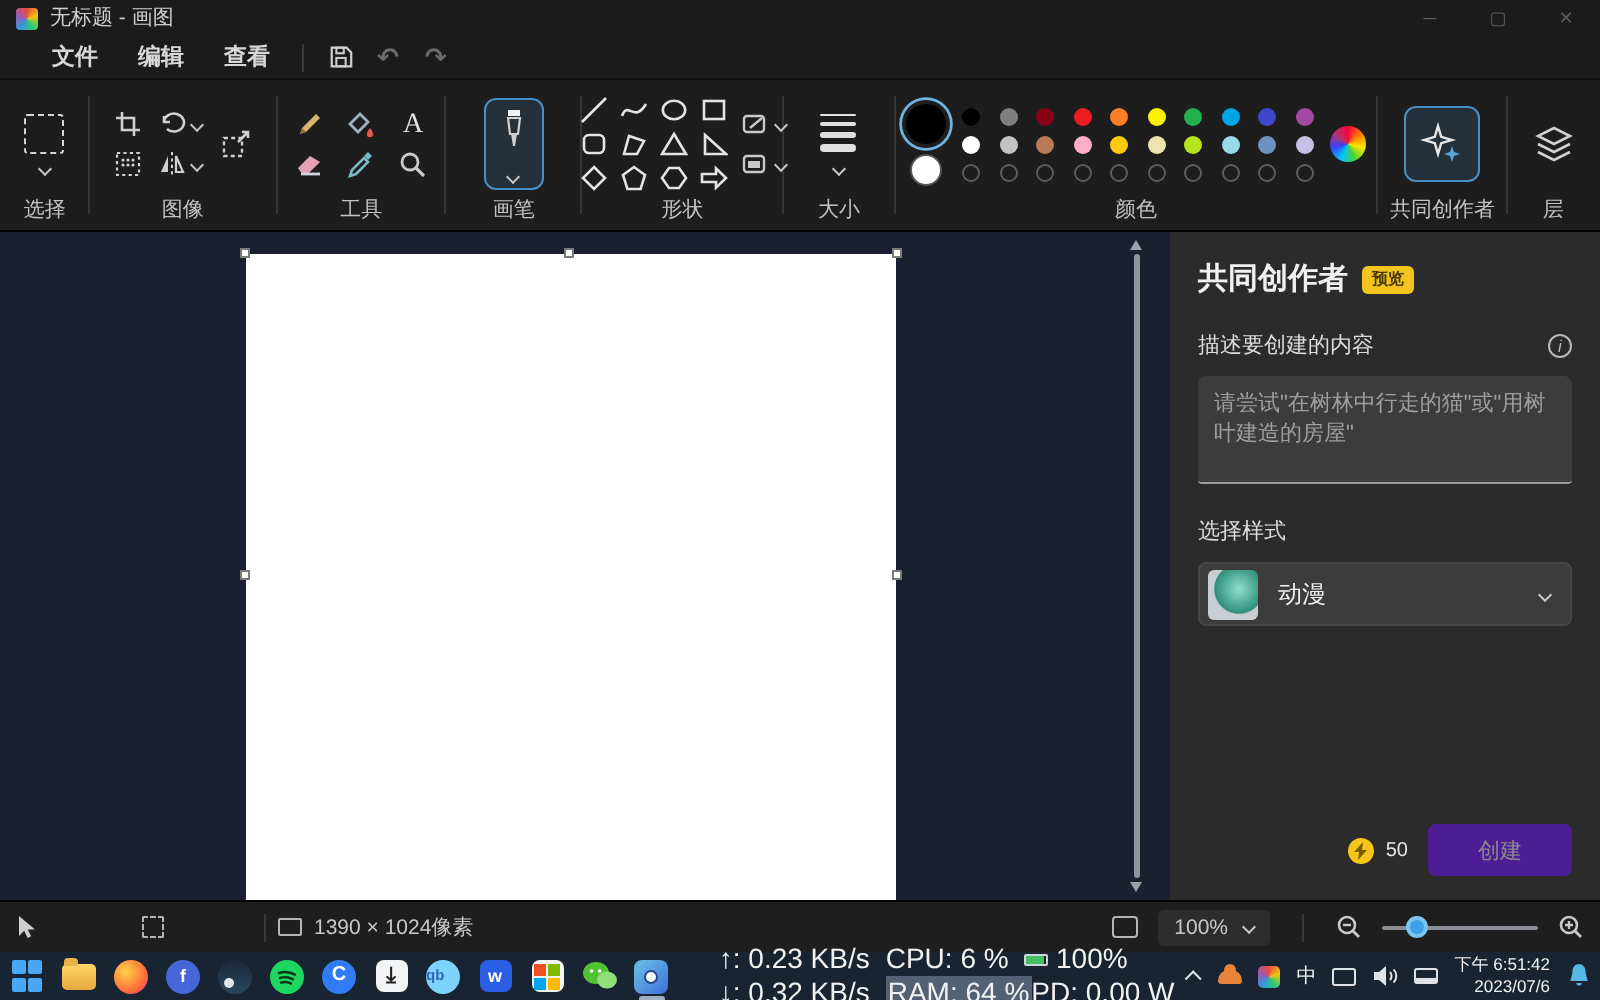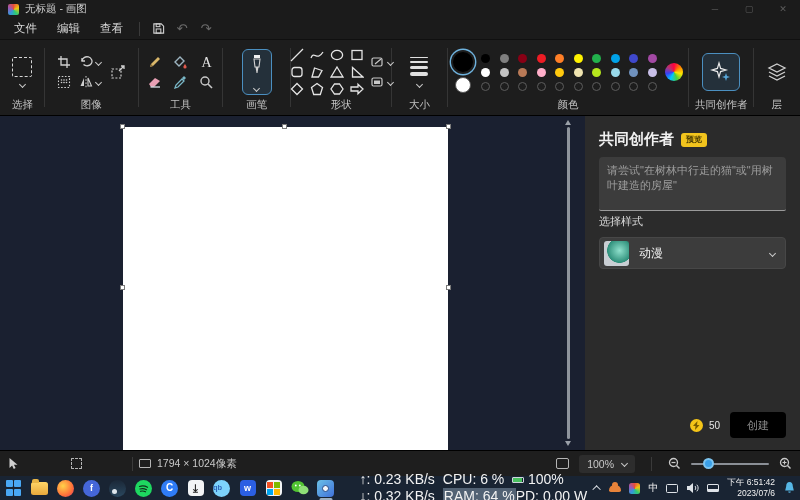--- a/index.html
+++ b/index.html
@@ -8,21 +8,21 @@
   .app { position:relative; width:800px; height:500px; background:#1d1d1d; color:#d6d6d6; font-size:11px; }
 
   
   .titlebar { height:18px; display:flex; align-items:center; padding-left:8px; background:#1b1b1b; }
   .app-logo { width:11px; height:11px; border-radius:2px; background:conic-gradient(#e84e3c,#f1c40f,#2ecc71,#3498db,#9b59b6,#e84e3c); margin-right:6px; }
   .win-title { font-size:10.5px; color:#cfcfcf; }
   .win-controls { margin-left:auto; display:flex; height:100%; }
   .win-btn { width:34px; display:flex; align-items:center; justify-content:center; color:#5c5c5c; font-size:9px; }
 
   
-  .menubar { height:22px; display:flex; align-items:center; padding-left:4px; background:#1b1b1b; border-bottom:1px solid #101010; }
+  .menubar { height:22px; display:flex; align-items:center; padding-left:16px; background:#1b1b1b; border-bottom:1px solid #101010;font-weight:bold; }
   .menu-item { padding:2px 10px; font-size:11.5px; color:#d8d8d8; border-radius:3px; }
   .vdiv { width:1px; height:14px; background:#3a3a3a; margin:0 6px; }
   .qbtn { width:24px; height:18px; display:flex; align-items:center; justify-content:center; }
   .arrow-glyph { font-size:13px; color:#6b6b6b; line-height:1; }
 
   
   .toolbar { height:76px; display:flex; align-items:stretch; background:#1d1d1d; border-bottom:1px solid #000; padding:0 2px; }
   .tgroup { display:flex; flex-direction:column; align-items:center; justify-content:space-between; padding:6px 0 3px 0; }
   .tgroup .glabel { font-size:10.5px; color:#c2c2c2; white-space:nowrap; }
   .gdiv { width:1px; background:#353535; margin:8px 1px; }
@@ -66,28 +66,28 @@
   
   .side-panel { width:215px; height:100%; background:#2b2b2b; padding:14px 14px 12px; display:flex; flex-direction:column; }
   .panel-head { display:flex; align-items:center; gap:7px; }
   .panel-title { font-size:15px; font-weight:bold; color:#f0f0f0; }
   .badge { background:#f2c41d; color:#4a3b00; font-size:8px; font-weight:bold; padding:1.5px 5px; border-radius:3px; }
   .desc-row { display:flex; align-items:center; justify-content:space-between; margin-top:16px; }
   .panel-label { font-size:11px; color:#dcdcdc; }
   .info-i { width:12px; height:12px; border:1px solid #b9b9b9; border-radius:50%; color:#b9b9b9; font-size:8.5px; display:flex; align-items:center; justify-content:center; font-style:italic; }
   .prompt-box { margin-top:8px; width:100%; height:54px; background:#3c3c3c; border:none; border-bottom:1px solid #9a9a9a; border-radius:4px 4px 2px 2px; color:#e2e2e2; font-size:11px; padding:6px 8px; resize:none; outline:none; }
   .prompt-box::placeholder { color:#9e9e9e; }
-  .style-label { margin-top:3px; }
+  .style-label { margin-top:16px; }
   .style-select { margin-top:8px; height:32px; background:#3c3c3c; border:1px solid #474747; border-radius:4px; display:flex; align-items:center; padding:0 10px 0 4px; gap:10px; }
   .style-thumb { width:25px; height:25px; border-radius:3px; background:radial-gradient(circle at 62% 38%, #8fe0cc, #2e8f7a 55%, #c9ced3 58%, #c9ced3); }
   .style-value { font-size:12px; color:#f0f0f0; flex:1; }
   .panel-bottom { margin-top:auto; display:flex; align-items:center; justify-content:flex-end; gap:6px; }
   .coin { width:13px; height:13px; border-radius:50%; background:#f5c518; display:flex; align-items:center; justify-content:center; }
   .credits { font-size:10px; color:#e6e6e6; margin-right:4px; }
-  .create-btn { width:56px; height:26px; background:#000000; border:none; border-radius:4px; color:#8b8b8b; font-size:11px; }
+  .create-btn { width:72px; height:26px; background:#4c1d95; border:none; border-radius:4px; color:#8b8b8b; font-size:11px; }
 
   
   .statusbar { height:26px; background:#1e1e1e; border-top:1px solid #000; display:flex; align-items:center; padding:0 8px; font-size:10.5px; color:#c9c9c9; }
   .sb-group { display:flex; align-items:center; gap:6px; }
   .sb-dashed { width:11px; height:11px; border:1px dashed #b5b5b5; border-radius:1px; }
   .sb-rect { width:12px; height:9px; border:1.2px solid #b5b5b5; border-radius:1px; }
   .sb-right { margin-left:auto; display:flex; align-items:center; gap:10px; }
   .zoom-select { display:flex; align-items:center; gap:8px; background:#2d2d2d; border-radius:3px; padding:3px 8px; }
   .slider { position:relative; width:78px; height:2px; background:#8a8f96; border-radius:1px; }
   .slider .thumb { position:absolute; top:-4.5px; left:12px; width:11px; height:11px; border-radius:50%; background:#3ba0e8; border:2px solid #7cc4f0; }
@@ -432,20 +432,24 @@
         <div class="thumb"></div>
         <div class="tri-dn"></div>
       </div>
     </div>
 
     <div class="side-panel">
       <div class="panel-head">
         <span class="panel-title">共同创作者</span>
         <span class="badge">预览</span>
       </div>
+      <div class="desc-row">
+        <span class="panel-label">描述要创建的内容</span>
+        <span class="info-i">i</span>
+      </div>
       <textarea class="prompt-box" placeholder="请尝试&quot;在树林中行走的猫&quot;或&quot;用树叶建造的房屋&quot;" style=""></textarea>
       <span class="panel-label style-label">选择样式</span>
       <div class="style-select">
         <div class="style-thumb"></div>
         <span class="style-value">动漫</span>
         <span class="chev"></span>
       </div>
       <div class="panel-bottom">
         <span class="coin">
           <svg width="7" height="9" viewBox="0 0 7 9">
@@ -463,21 +467,21 @@
       <svg width="11" height="13" viewBox="0 0 11 13">
           <path d="M1.5 1v10l2.6-2.6 1.7 3.6 1.8-.9-1.7-3.4H9.5z" fill="#cfcfcf"></path>
         </svg>
     </div>
     <div class="sb-group" style="margin-right:44px">
       <div class="sb-dashed"></div>
     </div>
     <div class="vdiv"></div>
     <div class="sb-group">
       <div class="sb-rect"></div>
-      <span>1794 × 1024像素</span>
+      <span>1390 × 1024像素</span>
     </div>
     <div class="sb-right">
       <div class="fiticon"></div>
       <div class="zoom-select">
         <span>100%</span>
         <span class="chev"></span>
       </div>
       <div class="vdiv"></div>
       <svg width="13" height="13" viewBox="0 0 13 13">
           <circle cx="5.5" cy="5.5" r="4" fill="none" stroke="#c9c9c9" stroke-width="1.3"></circle>

